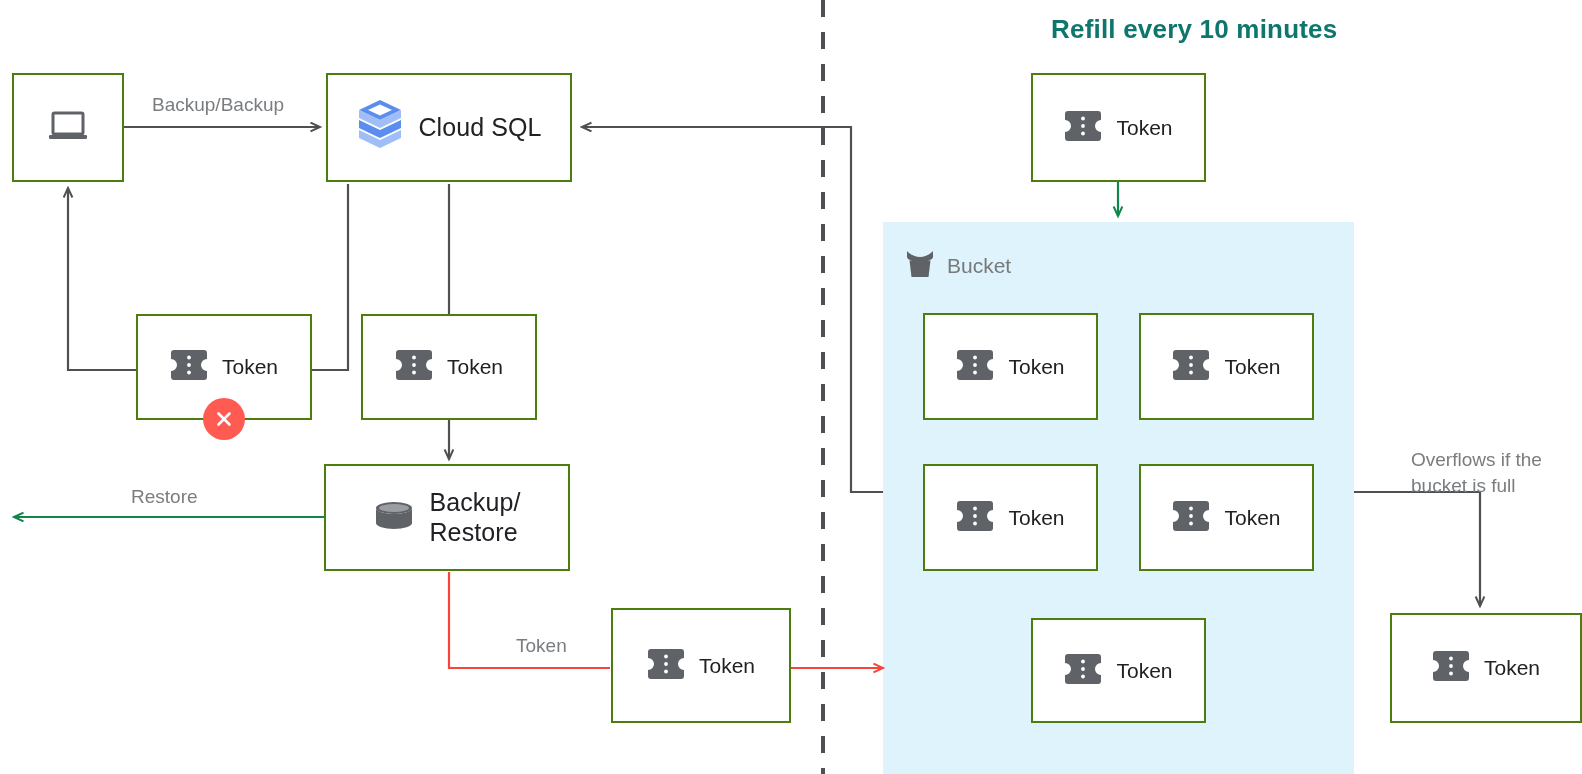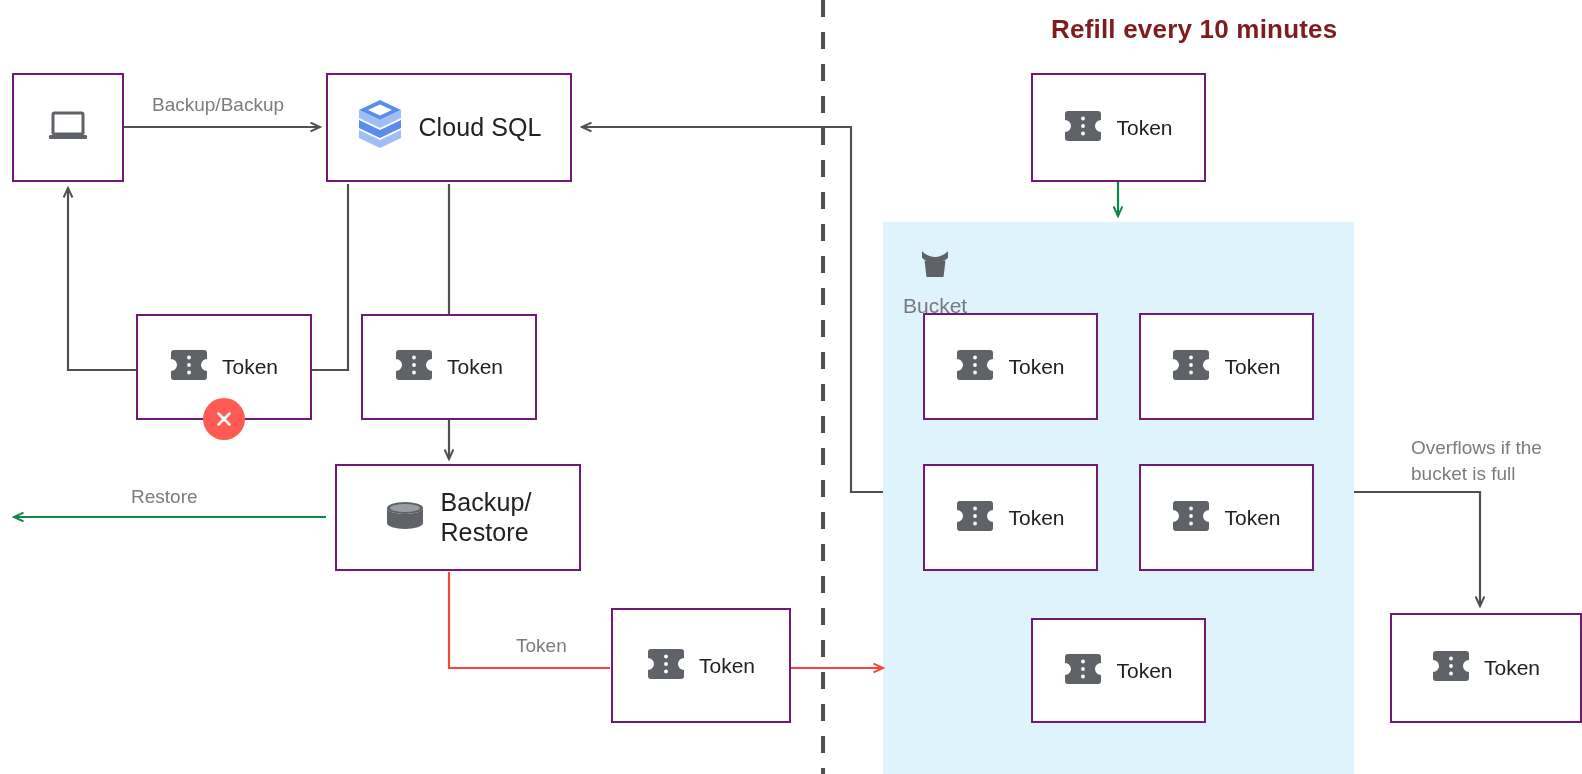--- a/index.html
+++ b/index.html
@@ -22,21 +22,21 @@
     left: 0;
     top: 0;
     width: 1582px;
     height: 774px;
     pointer-events: none;
   }
   .node {
     position: absolute;
     box-sizing: border-box;
     background: #ffffff;
-    border: 2px solid #701a75;
+    border: 2px solid #4d7c0f;
     display: flex;
     align-items: center;
     justify-content: center;
     gap: 14px;
   }
   .node-label {
     font-size: 25px;
     color: #202124;
     line-height: 1.18;
     white-space: pre-line;
@@ -50,21 +50,21 @@
     position: absolute;
     font-size: 19px;
     color: #7a7d80;
     line-height: 1.35;
     white-space: pre-line;
   }
   .title {
     position: absolute;
     font-size: 26px;
     font-weight: bold;
-    color: #7f1d1d;
+    color: #0f766e;
     letter-spacing: 0.2px;
   }
   .bucket-region {
     position: absolute;
     background: #DFF3FD;
   }
   .bucket-tag {
     position: absolute;
     display: flex;
     align-items: center;
@@ -89,21 +89,21 @@
     flex: 0 0 auto;
   }
 </style>
 </head>
 <body>
 
 <div id="stage">
 
   <div class="bucket-region" style="left:883px; top:222px; width:471px; height:552px;"></div>
 
-  <div class="bucket-tag" style="left:903px; top:248px;flex-direction:column;">
+  <div class="bucket-tag" style="left:903px; top:248px;">
     <span class="ico">
       <svg width="34" height="32" viewBox="0 0 34 32">
         <path d="M4 3 C4 3, 9 9, 17 9 C25 9, 30 3, 30 3 L30 9 C30 11, 25 14, 17 14 C9 14, 4 11, 4 9 Z" fill="#5F6368"></path>
         <path d="M6.5 12.5 L27.5 12.5 L25.5 29 L8.5 29 Z" fill="#5F6368"></path>
       </svg>
     </span>
     <span class="bucket-tag-label">Bucket</span>
   </div>
 
   <svg id="wires">
@@ -186,21 +186,21 @@
       <svg width="38" height="32" viewBox="0 0 38 32">
         <path d="M4 1 H34 A3 3 0 0 1 37 4 V10 A6 6 0 0 0 37 22 V28 A3 3 0 0 1 34 31 H4 A3 3 0 0 1 1 28 V22 A6 6 0 0 0 1 10 V4 A3 3 0 0 1 4 1 Z" fill="#5F6368"></path>
         <circle cx="19" cy="8.5" r="1.9" fill="#ffffff"></circle>
         <circle cx="19" cy="16" r="1.9" fill="#ffffff"></circle>
         <circle cx="19" cy="23.5" r="1.9" fill="#ffffff"></circle>
       </svg>
     </span>
     <span class="token-label">Token</span>
   </div>
 
-  <div class="node" style="left:335px; top:464px; width:246px; height:107px;">
+  <div class="node" style="left:324px; top:464px; width:246px; height:107px;">
     <span class="ico">
       <svg width="42" height="34" viewBox="0 0 42 34">
         <ellipse cx="21" cy="9" rx="18" ry="6" fill="#5F6368"></ellipse>
         <path d="M3 9 V24 A18 6 0 0 0 39 24 V9 A18 6 0 0 1 3 9 Z" fill="#5F6368"></path>
         <ellipse cx="21" cy="9" rx="15" ry="4" fill="#9a9da1"></ellipse>
       </svg>
     </span>
     <span class="node-label">Backup/
 Restore</span>
   </div>
@@ -302,16 +302,16 @@
   </div>
 
   <div class="title" style="left:1051px; top:14px;">Refill every 10 minutes</div>
 
   <div class="edge-label" style="left:152px; top:92px;">Backup/Backup</div>
 
   <div class="edge-label" style="left:131px; top:484px;">Restore</div>
 
   <div class="edge-label" style="left:516px; top:633px;">Token</div>
 
-  <div class="edge-label" style="left:1411px; top:435px;">Overflows if the
+  <div class="edge-label" style="left:1411px; top:447px;">Overflows if the
 bucket is full</div>
 
 </div>
 
 </body></html>

